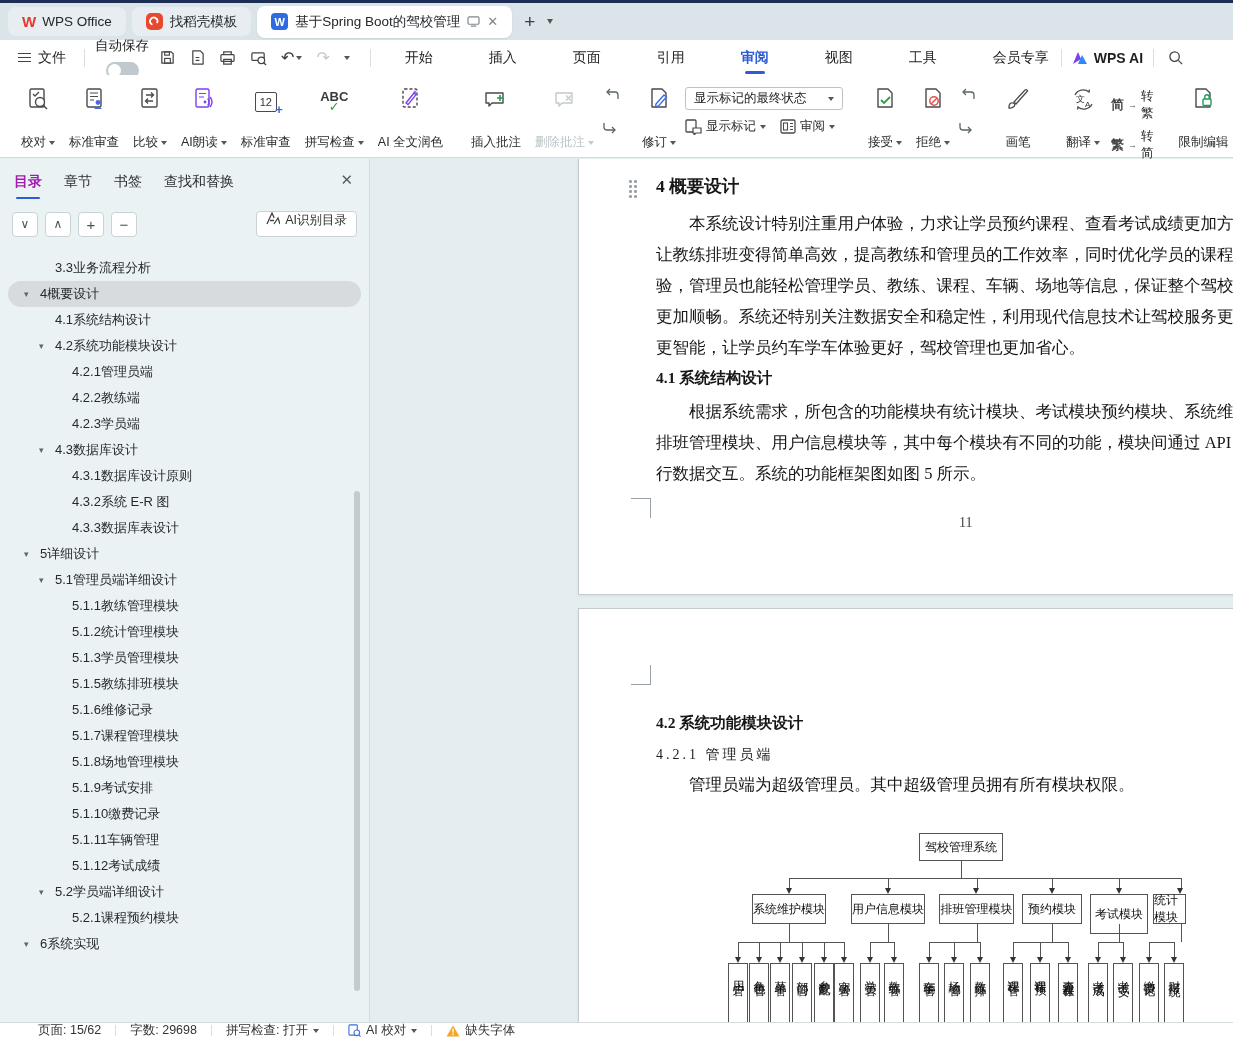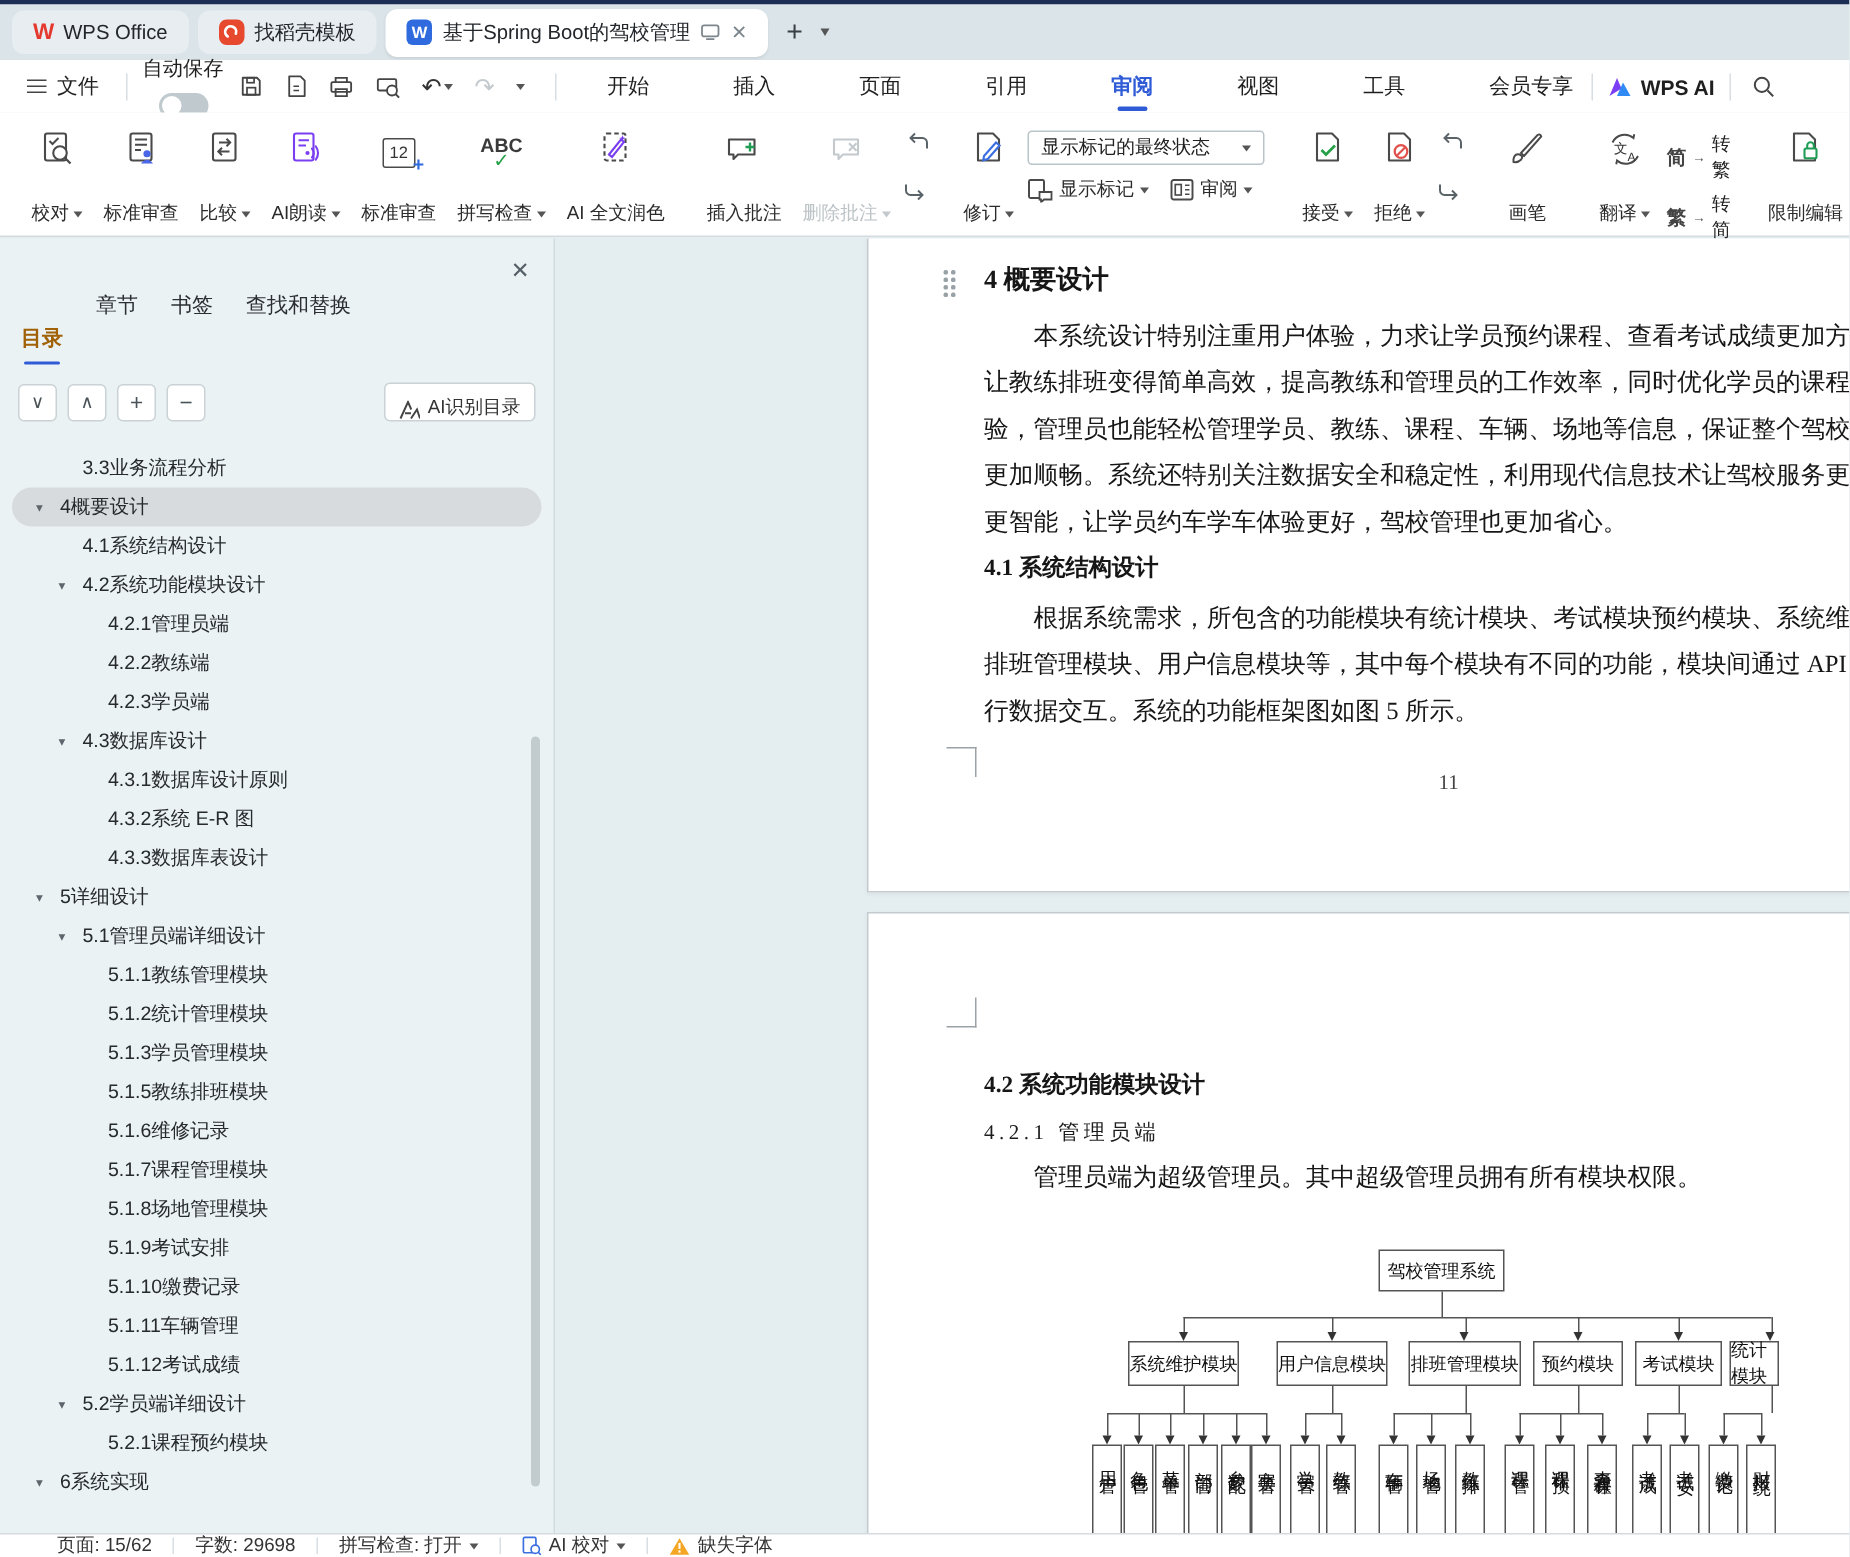--- a/index.html
+++ b/index.html
@@ -57,26 +57,26 @@
   .smallbtn { display:flex; align-items:center; gap:4px; font-size:12.5px; color:#2b2b2b; }
   .tpair { display:flex; flex-direction:column; gap:6px; padding:8px 4px 0; }
   .tpr { display:flex; align-items:center; gap:4px; font-size:12.5px; }
   .tglyph { font-size:13px; color:#444; font-weight:bold; }
   .launcher { position:absolute; width:8px; height:8px; border-right:1.4px solid #888; border-bottom:1.4px solid #888; }
 
   
   .sidebar { position:absolute; left:0; top:159px; width:370px; height:863px; background:#ebf2f4; border-right:1px solid #d2dbde; }
   .stabs { display:flex; align-items:center; gap:22px; padding:14px 14px 0; font-size:14px; color:#2b2f33; position:relative; }
   .stab { padding-bottom:8px; position:relative; }
-  .stab.active { color:#a16207; font-weight:bold;margin-top:44px; }
+  .stab.active { color:#a21caf; font-weight:bold; }
   .stab.active::after { content:""; position:absolute; left:2px; right:2px; bottom:0; height:2.5px; border-radius:2px; background:#2f5bd7; }
   .sclose { position:absolute; right:16px; top:12px; color:#556066; font-size:15px; }
   .stoolbar { display:flex; align-items:center; padding:12px 12px 6px; gap:7px; }
   .sqbtn { width:26px; height:25px; border:1px solid #c9d2d5; border-radius:4px; background:#fff; display:flex; align-items:center; justify-content:center; color:#4a5358; font-size:12px; }
-  .aibtn { margin-left:auto; height:26px; border:1px solid #c9d2d5; border-radius:4px; background:#fff; display:flex; align-items:flex-end; gap:5px; padding:0 9px; font-size:12.5px; color:#333; }
+  .aibtn { margin-left:auto; height:26px; border:1px solid #c9d2d5; border-radius:4px; background:#fff; display:flex; align-items:flex-start; gap:5px; padding:0 9px; font-size:12.5px; color:#333; }
   .toclist { padding-top:12px; font-size:13px; color:#262a2d; }
   .toc-row { height:26px; display:flex; align-items:center; margin:0 8px; border-radius:13px; white-space:nowrap; }
   .toc-row.lvl1 { padding-left:32px; } .toc-row.lvl2 { padding-left:47px; } .toc-row.lvl3 { padding-left:64px; }
   .toc-row.sel { background:#d8dbdd; }
   .tarrow { display:inline-block; width:16px; margin-left:-16px; color:#5c666c; font-size:9px; }
   .sscroll { position:absolute; right:9px; top:332px; width:6px; height:500px; border-radius:3px; background:#c2cccf; }
 
   
   .docarea { position:absolute; left:371px; top:159px; width:862px; height:863px; overflow:hidden; }
   .page { position:absolute; left:207px; width:700px; background:#fff; border:1px solid #c3cbce; box-shadow:0 1px 3px rgba(0,0,0,.06); font-family:"Liberation Serif","DejaVu Serif",serif; color:#161616; }
@@ -696,21 +696,21 @@
         <div class="darr" style="left: 430.5px; top: 348px;"></div>
         <div class="dbox dleaf" style="left: 424px; top: 354px; width: 20px; height: 96px;">课程管</div>
         <div class="dline" style="left: 461px; top: 333px; width: 1px; height: 15px;"></div>
         <div class="darr" style="left: 457.5px; top: 348px;"></div>
         <div class="dbox dleaf" style="left: 451px; top: 354px; width: 20px; height: 96px;">课程预</div>
         <div class="dline" style="left: 489px; top: 333px; width: 1px; height: 15px;"></div>
         <div class="darr" style="left: 485.5px; top: 348px;"></div>
         <div class="dbox dleaf" style="left: 479px; top: 354px; width: 20px; height: 96px;">查看课程</div>
         <div class="dline" style="left: 540px; top: 269px; width: 1px; height: 10px;"></div>
         <div class="darr" style="left: 536.5px; top: 279px;"></div>
-        <div class="dbox " style="left: 511px; top: 285px; width: 58px; height: 30px; font-family: Liberation Mono, monospace;">考试模块</div>
+        <div class="dbox " style="left: 511px; top: 285px; width: 58px; height: 40px; font-family: Liberation Mono, monospace;">考试模块</div>
         <div class="dline" style="left: 540px; top: 315px; width: 1px; height: 18px;"></div>
         <div class="dline" style="left: 519px; top: 333px; width: 25px; height: 1px;"></div>
         <div class="dline" style="left: 519px; top: 333px; width: 1px; height: 15px;"></div>
         <div class="darr" style="left: 515.5px; top: 348px;"></div>
         <div class="dbox dleaf" style="left: 509px; top: 354px; width: 20px; height: 96px;">考试成</div>
         <div class="dline" style="left: 544px; top: 333px; width: 1px; height: 15px;"></div>
         <div class="darr" style="left: 540.5px; top: 348px;"></div>
         <div class="dbox dleaf" style="left: 534px; top: 354px; width: 20px; height: 96px;">考试安</div>
         <div class="dline" style="left: 601.5px; top: 269px; width: 1px; height: 10px;"></div>
         <div class="darr" style="left: 598px; top: 279px;"></div>

